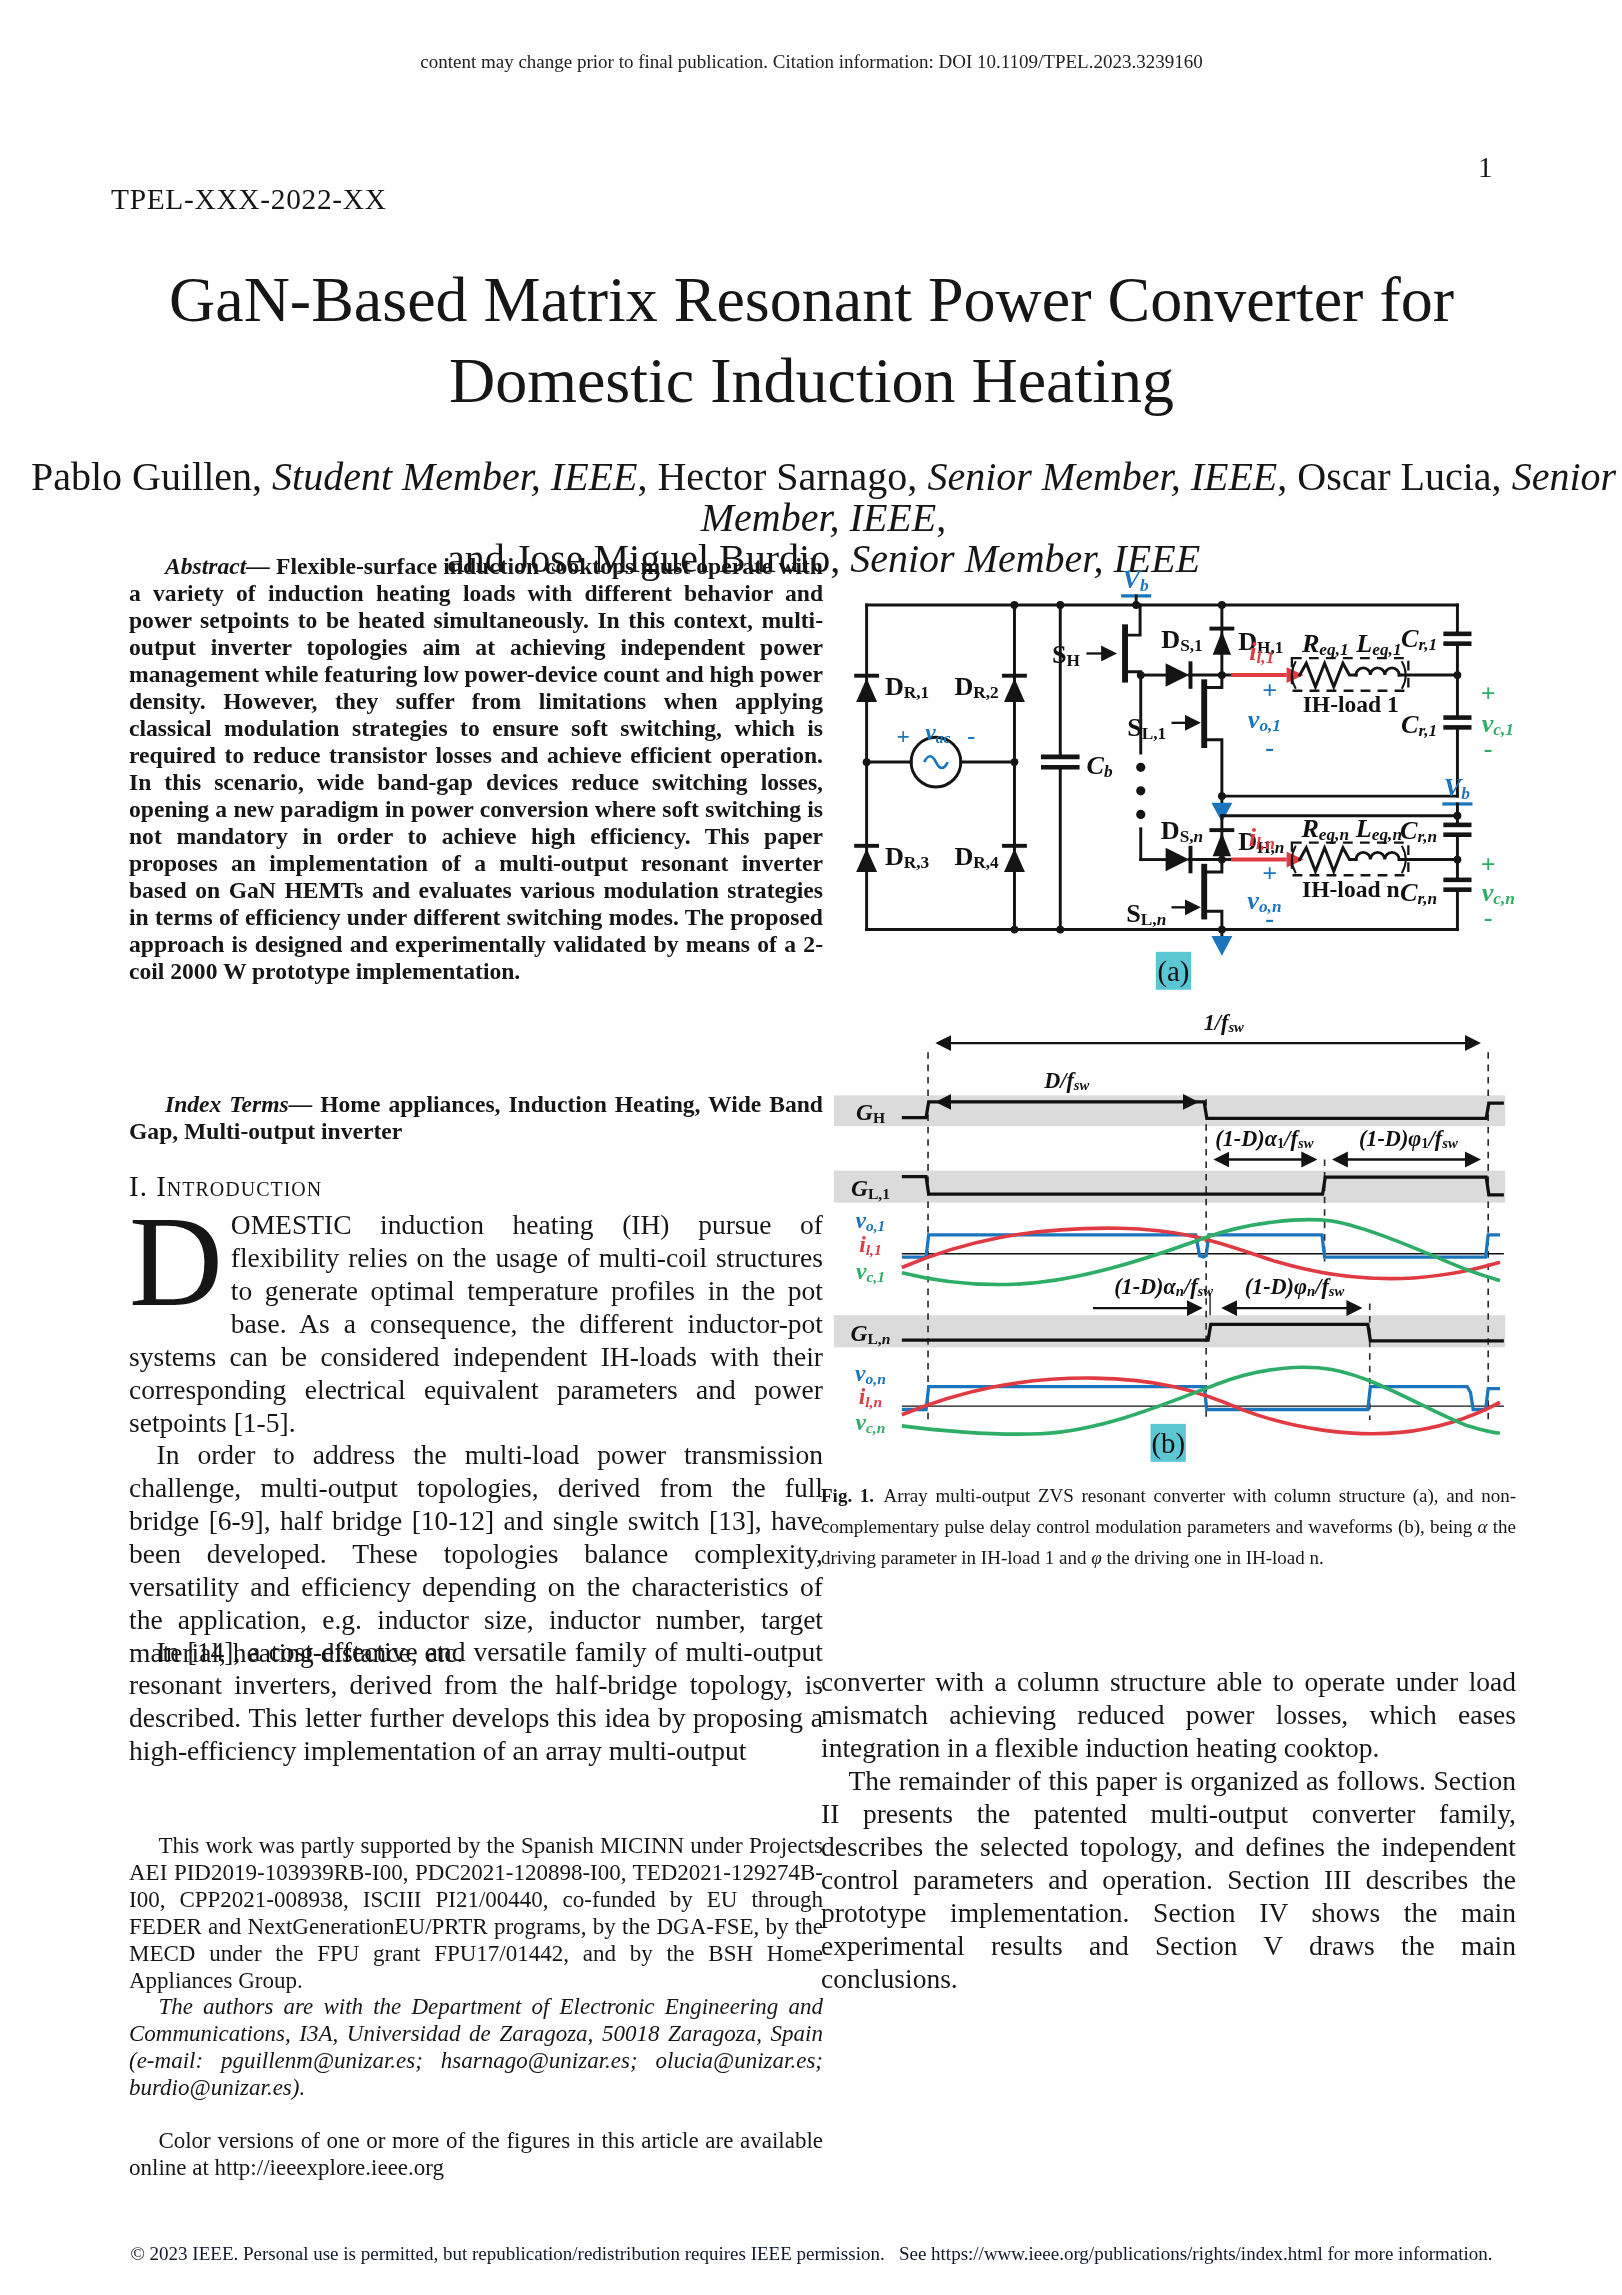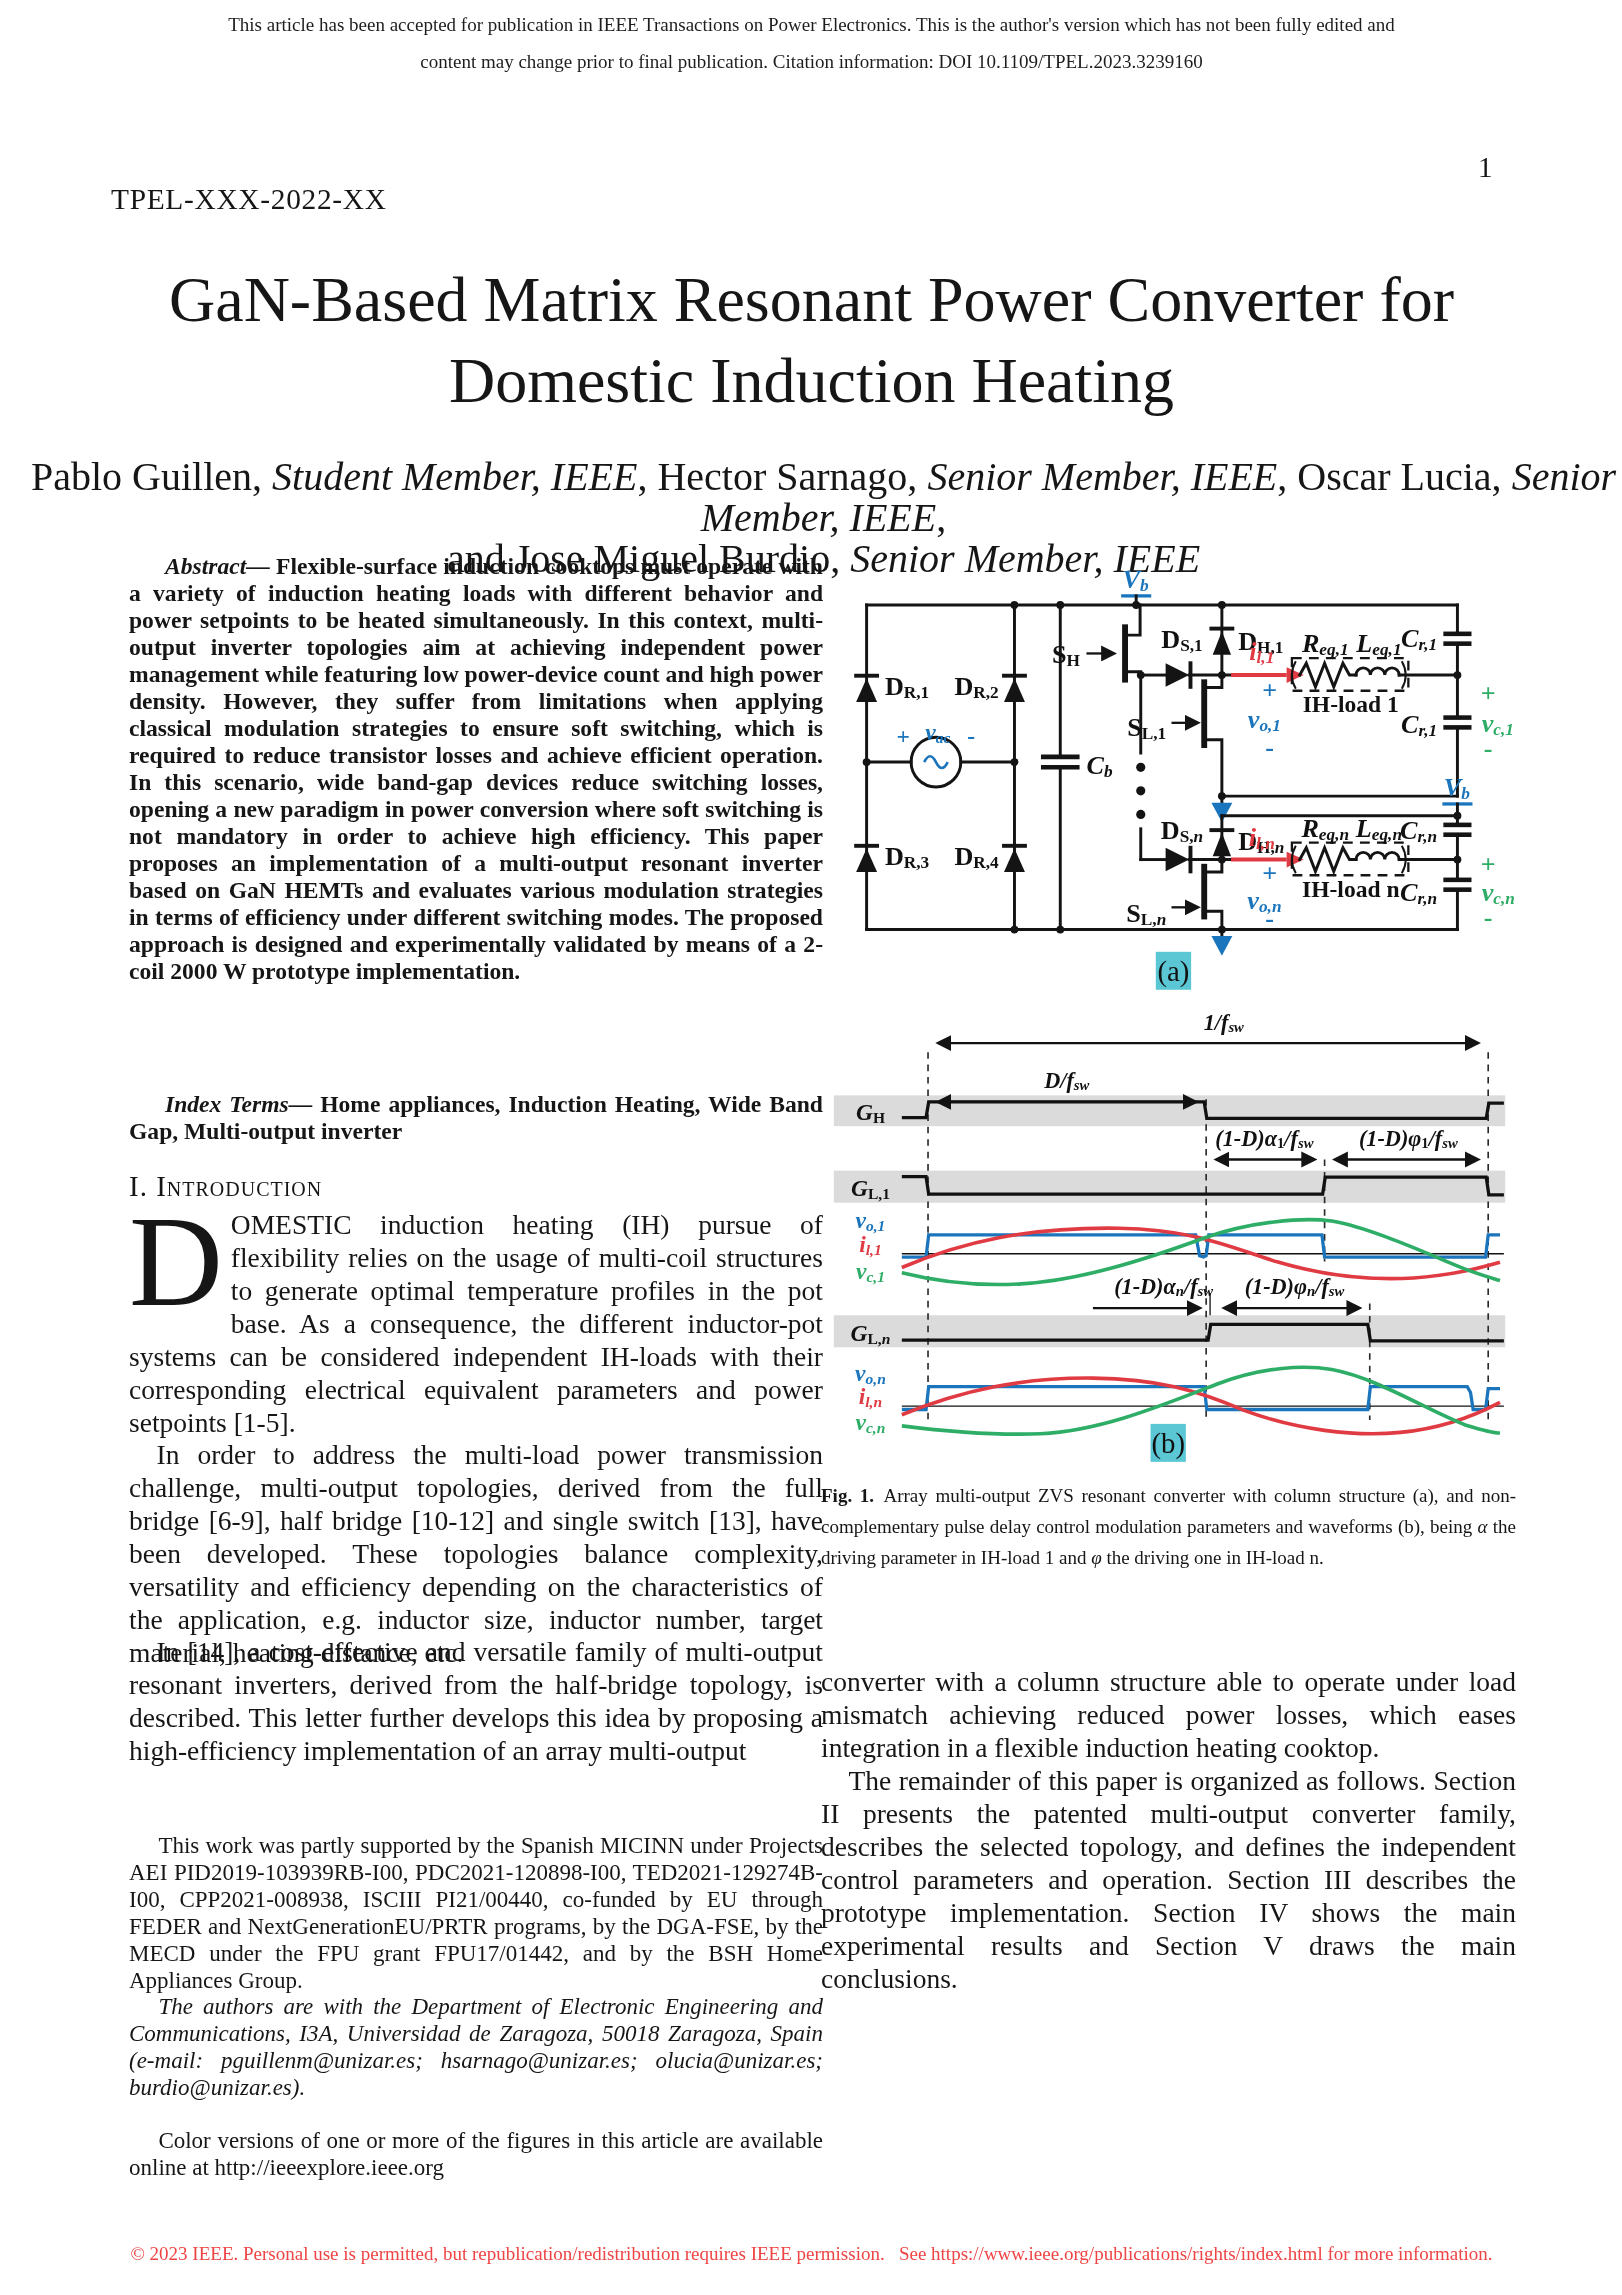--- a/index.html
+++ b/index.html
@@ -12,21 +12,21 @@
   .title{left:0;width:100%;text-align:center;font-size:64px;line-height:81px;font-weight:400;margin:0;}
   .authors{left:12px;width:100%;text-align:center;font-size:40px;line-height:41px;margin-top:24px;}
   .colblk{left:129px;width:694px;}
   .rcolblk{left:821px;width:695px;}
   .abstract{font-size:23.6px;line-height:27px;font-weight:bold;text-align:justify;text-indent:36px;margin:0;}
   .bodytext{font-size:27.5px;line-height:33px;text-align:justify;margin:0;}
   .p-ind{text-indent:27.5px;}
   .sechead{font-size:29px;font-weight:400;text-align:left;font-variant:small-caps;letter-spacing:1px;margin:0;}
   .fnote{font-size:23px;line-height:27px;text-align:justify;text-indent:29.4px;margin:0;}
   .caption{font-size:19px;line-height:31px;text-align:justify;margin:0;}
-  .footer{left:0;width:100%;text-align:center;font-size:19px;color:#ef4444;}
+  .footer{left:0;width:100%;text-align:center;font-size:19px;color:#0f172a;}
   .it{font-style:italic;}
   .bd{font-weight:bold;}
   .dropcap{float:left;font-size:130px;line-height:98px;margin:3.9px 7.9px 0 0;font-weight:400;}
   
   .fig text{font-family:"Liberation Serif",serif;font-weight:bold;font-size:40px;fill:#111;}
   .fig tspan.sub{font-size:66%;baseline-shift:-16%;}
   .fig .blue{fill:#1B75BC;}
   .fig .red{fill:#E03A42;}
   .fig .green{fill:#2EAD67;}
   .fig .sm{font-size:36px;}
@@ -50,21 +50,20 @@
   .bluetrace{fill:none;stroke:#1B75BC;stroke-width:5;}
   .redtrace{fill:none;stroke:#E03A42;stroke-width:5.5;}
   .greentrace{fill:none;stroke:#2EAD67;stroke-width:5.5;}
   .cyanbox{fill:#5BC6D4;stroke:none;}
 </style>
 </head>
 <body>
 
 <div class="page">
 
-  <div class="abs hdr" style="top:14.4px;">This article has been accepted for publication in IEEE Transactions on Power Electronics. This is the author's version which has not been fully edited and</div>
   <div class="abs hdr" style="top:51px;">content may change prior to final publication. Citation information: DOI 10.1109/TPEL.2023.3239160</div>
   <div class="abs pageno" style="top:151px;left:1478px;">1</div>
   <div class="abs runhead" style="top:183px;left:111px;">TPEL-XXX-2022-XX</div>
 
   <h1 class="abs title" style="top:259px;"><span>GaN-Based Matrix Resonant Power Converter for</span><br><span>Domestic Induction Heating</span></h1>
 
   <div class="abs authors" style="top:432px;">
     <div><span>Pablo Guillen, </span><span class="it">Student Member, IEEE</span><span>, Hector Sarnago, </span><span class="it">Senior Member, IEEE</span><span>, Oscar Lucia, </span><span class="it">Senior Member, IEEE</span><span>,</span></div>
     <div><span>and Jose Miguel Burdio, </span><span class="it">Senior Member, IEEE</span></div>
   </div>

